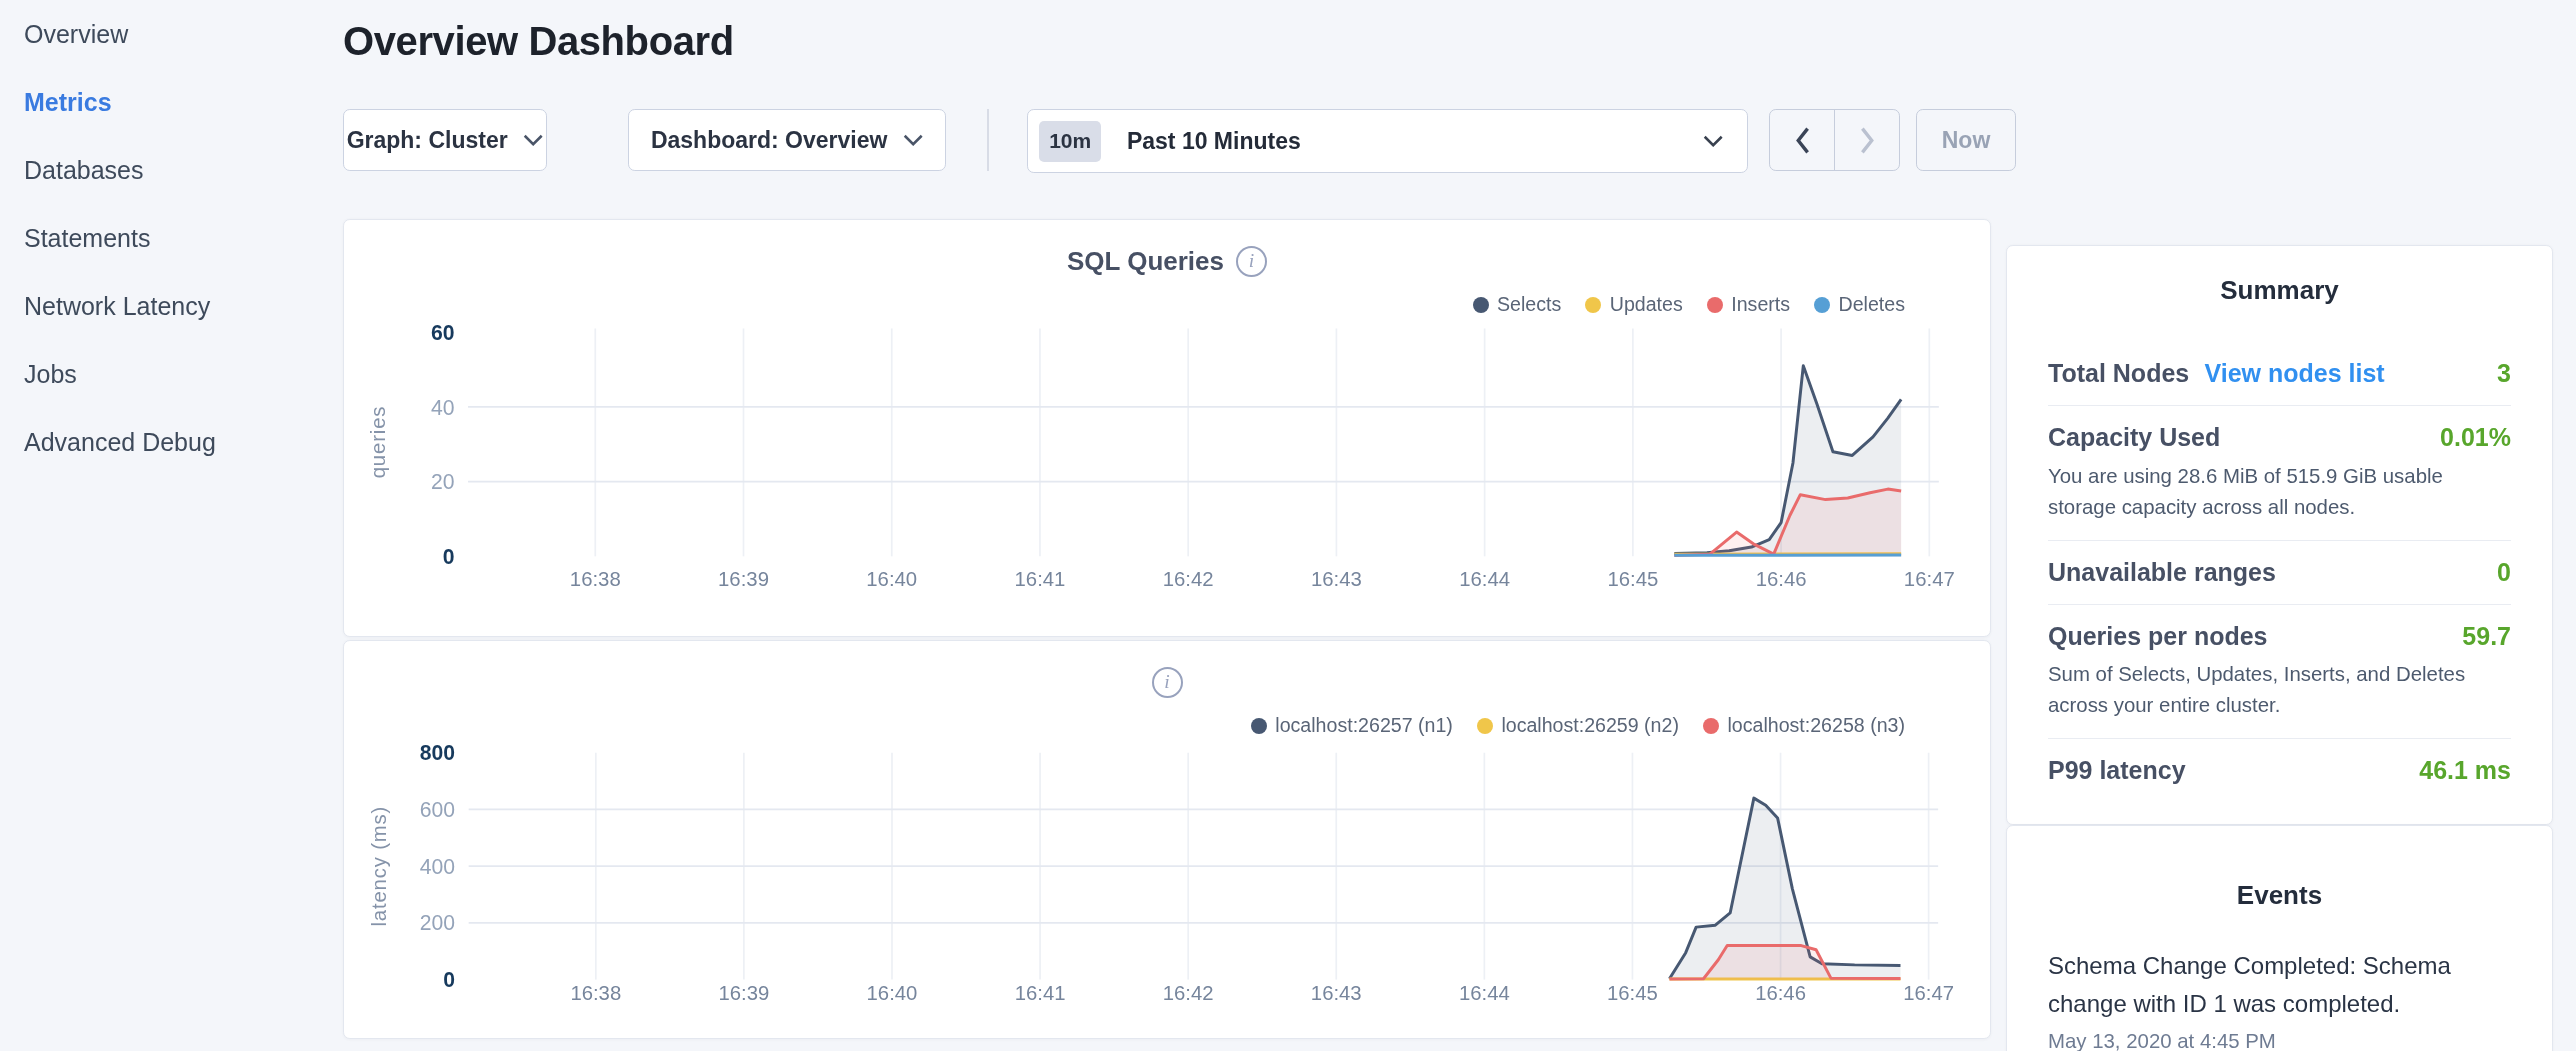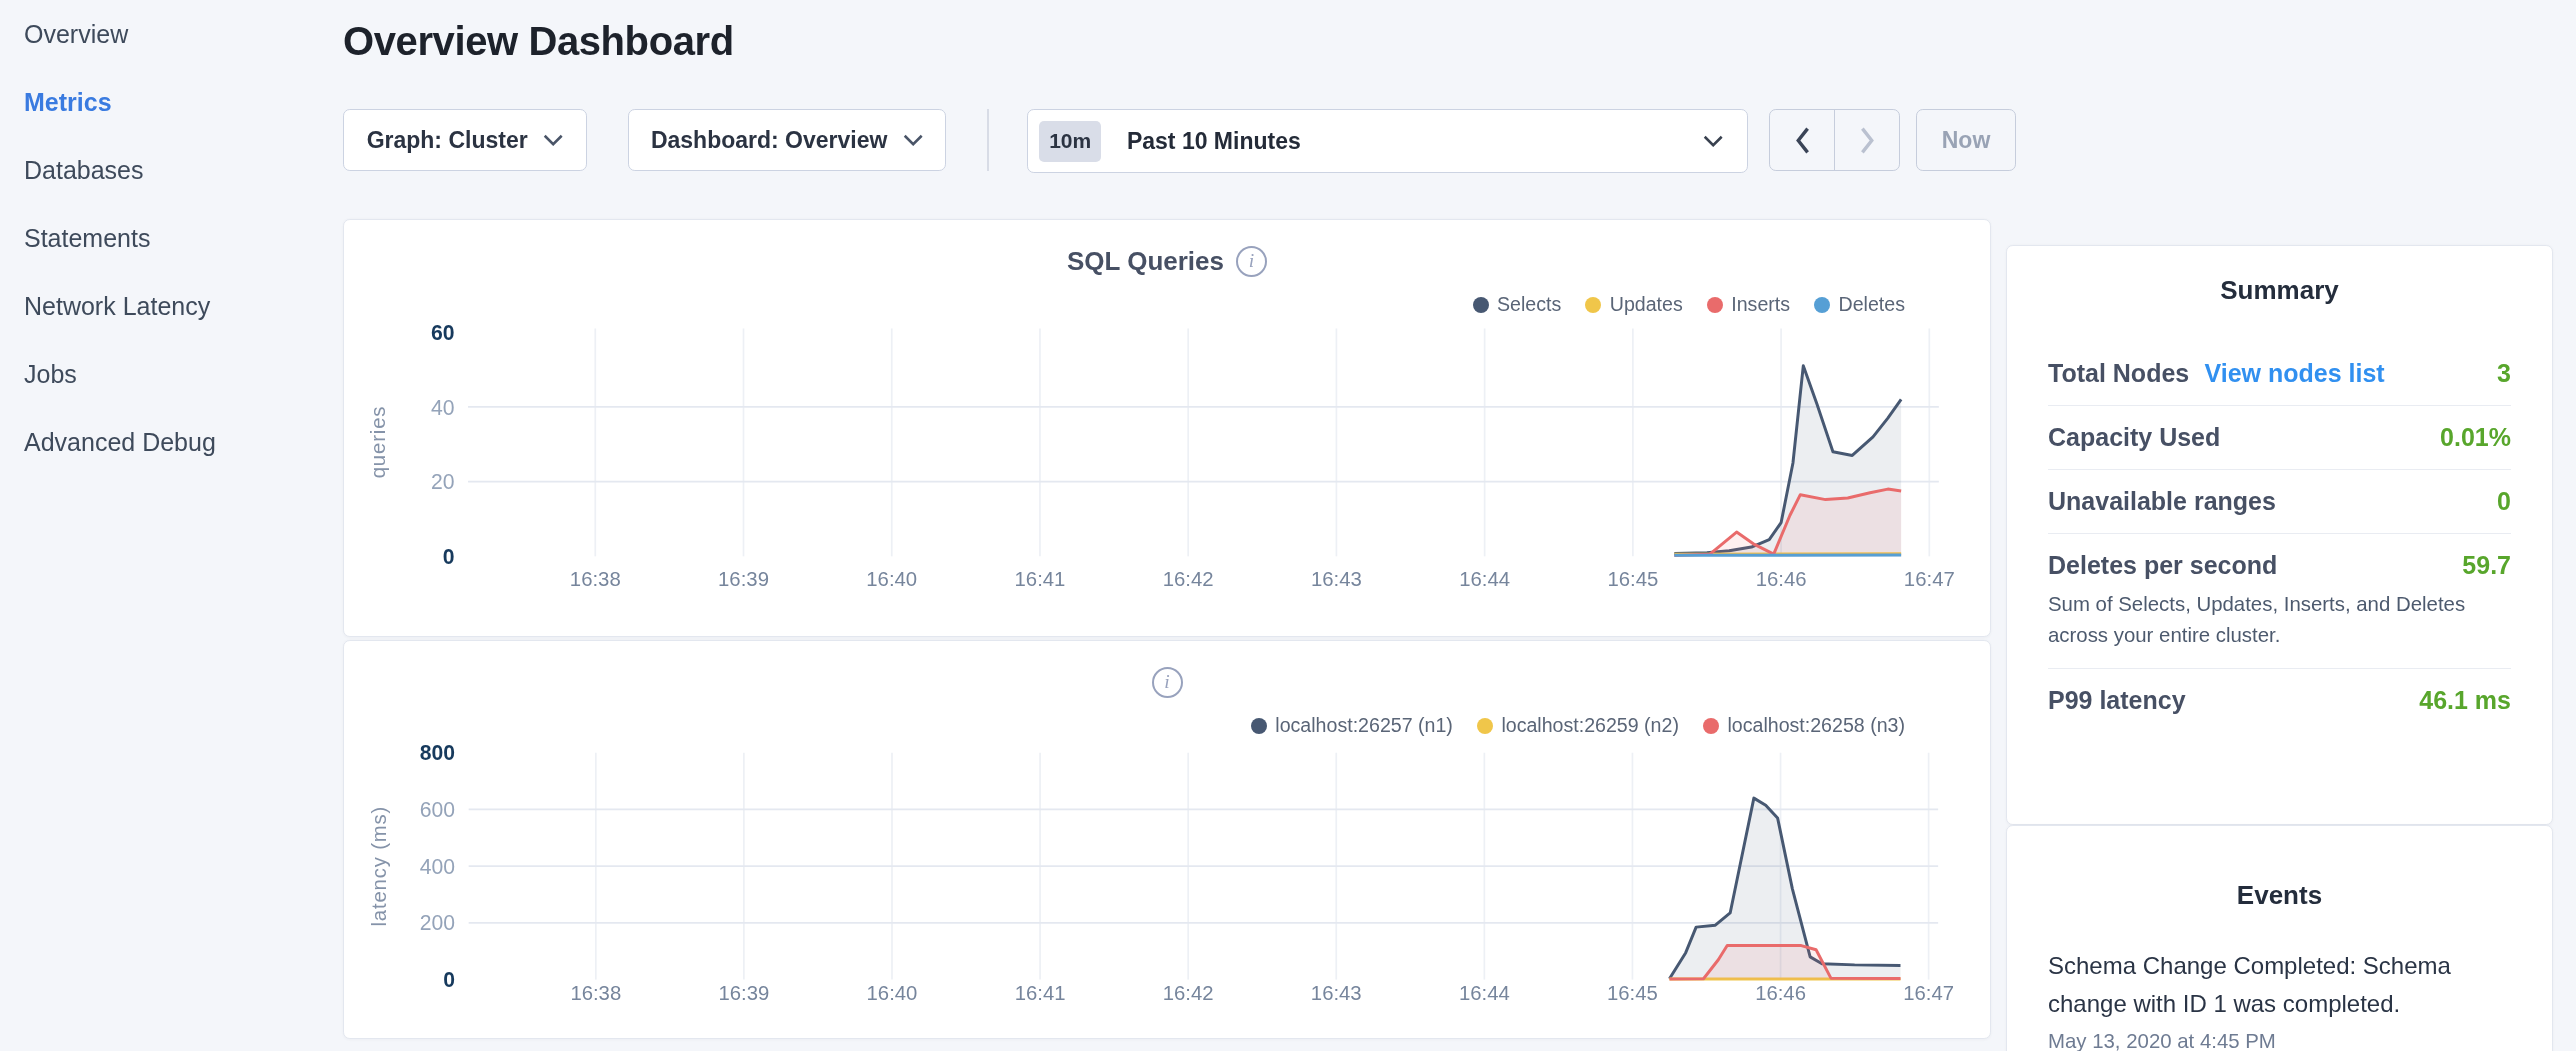--- a/index.html
+++ b/index.html
@@ -9,21 +9,21 @@
   
   .sidebar{position:absolute;left:0;top:0;width:342px;height:100%;}
   .nav-item{height:68px;line-height:68px;padding-left:24px;font-size:25px;color:#3e4a5b;cursor:pointer;}
   .nav-item.active{color:#3a7be0;font-weight:bold;padding-left:24px;}
 
   
   .page-title{position:absolute;left:343px;top:18.7px;font-size:40px;font-weight:bold;color:#1d222b;letter-spacing:-0.4px;}
   .dd{position:absolute;top:109px;height:62px;background:#fff;border:1.7px solid #ccd3e2;border-radius:6.8px;
       display:flex;align-items:center;justify-content:center;gap:15.3px;font-size:23px;font-weight:bold;
       color:#2b3342;cursor:pointer;box-sizing:border-box;}
-  .dd-graph{left:343px;width:244px;}
+  .dd-graph{left:343px;width:204px;}
   .dd-dash{left:628px;width:318px;}
   .vdiv{position:absolute;left:987px;top:109px;width:1.7px;height:62px;background:#d8dce6;}
   .timebox{position:absolute;left:1027px;top:109px;width:721px;height:64px;background:#fff;border:1.7px solid #ccd3e2;
       border-radius:6.8px;display:flex;align-items:center;box-sizing:border-box;padding:0 24px 0 11px;cursor:pointer;}
   .badge{background:#d9dde8;border-radius:5.1px;height:41px;padding:0 10.2px;display:flex;align-items:center;
       font-size:21px;font-weight:bold;color:#2b3342;}
   .time-label{margin-left:25.5px;font-size:23px;font-weight:bold;color:#242b38;flex:1;text-align:left;}
   .arrows{position:absolute;left:1769px;top:109px;width:131px;height:62px;border:1.7px solid #c6cddc;border-radius:6.8px;
       display:flex;box-sizing:border-box;}
   .arrow-btn{flex:1;display:flex;align-items:center;justify-content:center;cursor:pointer;}
@@ -247,30 +247,31 @@
             <span class="srow-label">Total Nodes</span>
             <span class="srow-link">View nodes list</span>
             <span class="srow-value">3</span>
           </div>
         </div>
         <div class="srow">
           <div class="srow-head">
             <span class="srow-label">Capacity Used</span>
             <span class="srow-value">0.01%</span>
           </div>
+          <div class="srow-desc">You are using 28.6 MiB of 515.9 GiB usable storage capacity across all nodes.</div>
         </div>
         <div class="srow">
           <div class="srow-head">
             <span class="srow-label">Unavailable ranges</span>
             <span class="srow-value">0</span>
           </div>
         </div>
         <div class="srow">
           <div class="srow-head">
-            <span class="srow-label">Deletes per second</span>
+            <span class="srow-label">Queries per nodes</span>
             <span class="srow-value">59.7</span>
           </div>
           <div class="srow-desc">Sum of Selects, Updates, Inserts, and Deletes across your entire cluster.</div>
         </div>
         <div class="srow last">
           <div class="srow-head">
             <span class="srow-label">P99 latency</span>
             <span class="srow-value">46.1 ms</span>
           </div>
         </div>

